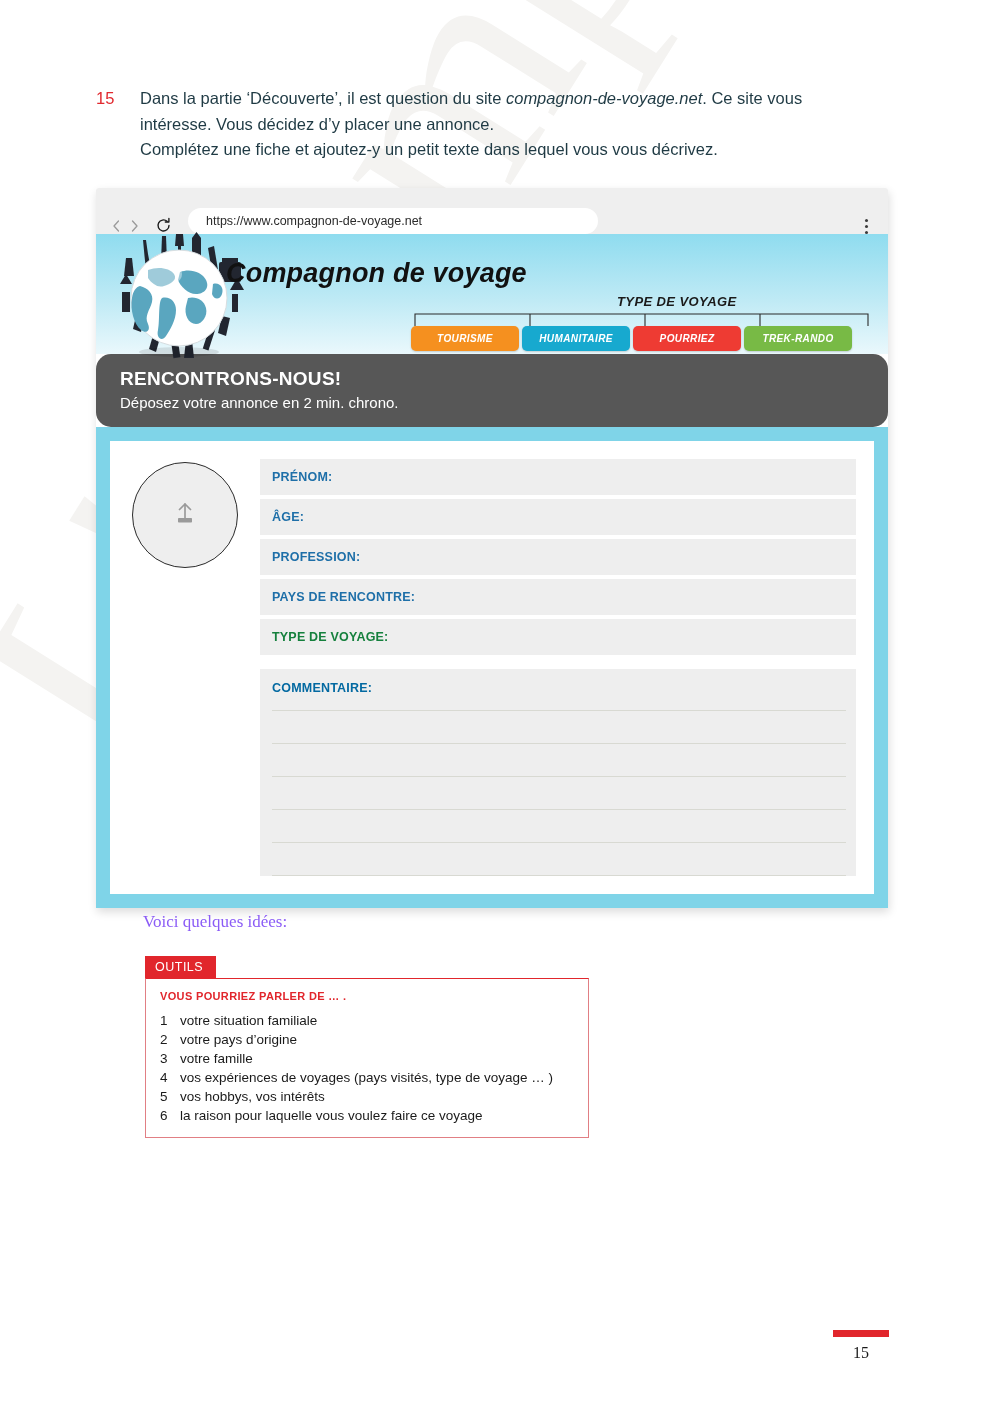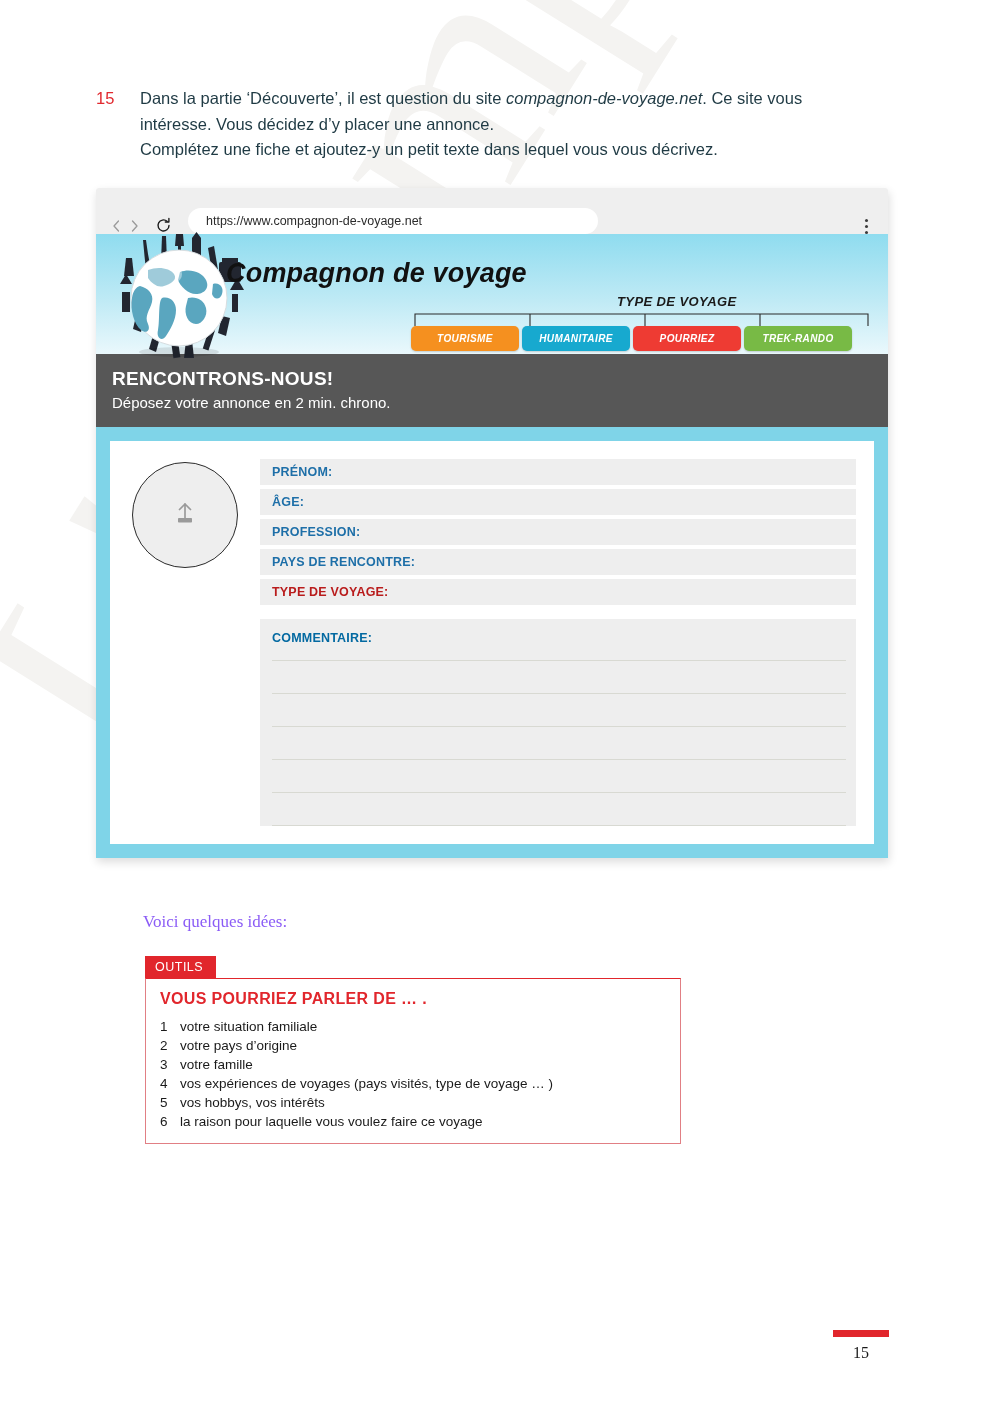--- a/index.html
+++ b/index.html
@@ -177,21 +177,22 @@
     letter-spacing: 0.4px;
     display: flex;
     align-items: center;
     justify-content: center;
     box-shadow: 0 1px 2px rgba(0,0,0,0.18);
   }
 
   
   .dark-band {
     background: #575757;
-    padding: 14px 24px 16px 16px;
+    padding: 14px 24px 16px 24px;
+    border-radius: 15px;
   }
   .band-title {
     color: #ffffff;
     font-size: 19px;
     font-weight: bold;
     letter-spacing: 0.3px;
     margin-bottom: 4px;
   }
   .band-sub {
     color: #ffffff;
@@ -222,21 +223,21 @@
     justify-content: center;
   }
   .fields {
     flex: 1;
     display: flex;
     flex-direction: column;
     gap: 4px;
   }
   .field-row {
     background: #eeeeee;
-    height: 26px;
+    height: 36px;
     display: flex;
     align-items: center;
     padding-left: 12px;
   }
   .field-label {
     color: #1e6fa8;
     font-size: 12.5px;
     font-weight: bold;
     letter-spacing: 0.2px;
   }
@@ -260,39 +261,39 @@
     font-family: "Liberation Serif", serif;
     font-size: 17px;
     color: #8b5cf6;
   }
 
   
   .outils-wrap {
     position: absolute;
     left: 145px;
     top: 956px;
-    width: 536px;
+    width: 444px;
   }
   .outils-tab {
     display: inline-block;
     background: #e1262c;
     color: #ffffff;
     font-size: 12.5px;
     letter-spacing: 0.5px;
     padding: 4px 13px 4px 10px;
   }
   .outils-body {
     border: 1px solid #e17f84;
     border-top: 1px solid #e1262c;
     padding: 11px 14px 12px 14px;
     box-sizing: border-box;
   }
   .outils-heading {
     color: #e1262c;
-    font-size: 16px;
+    font-size: 11px;
     font-weight: bold;
     letter-spacing: 0.35px;
     margin-bottom: 9px;
   }
   .outils-item {
     display: flex;
     font-size: 13.5px;
     color: #1a1a1a;
     line-height: 19px;
   }
@@ -475,21 +476,21 @@
           <div class="field-row">
             <span class="field-label" style="color: rgb(30, 111, 168);">ÂGE:</span>
           </div>
           <div class="field-row">
             <span class="field-label" style="color: rgb(30, 111, 168);">PROFESSION:</span>
           </div>
           <div class="field-row">
             <span class="field-label" style="color: rgb(30, 111, 168);">PAYS DE RENCONTRE:</span>
           </div>
           <div class="field-row">
-            <span class="field-label" style="color: #b91c1c;">TYPE DE VOYAGE:</span>
+            <span class="field-label" style="color: #15803d;">TYPE DE VOYAGE:</span>
           </div>
 
           <div class="comment-box">
             <span class="field-label" style="color: #0369a1;">COMMENTAIRE:</span>
             <div class="comment-lines">
               <div class="comment-line"></div>
               <div class="comment-line"></div>
               <div class="comment-line"></div>
               <div class="comment-line"></div>
               <div class="comment-line"></div>

